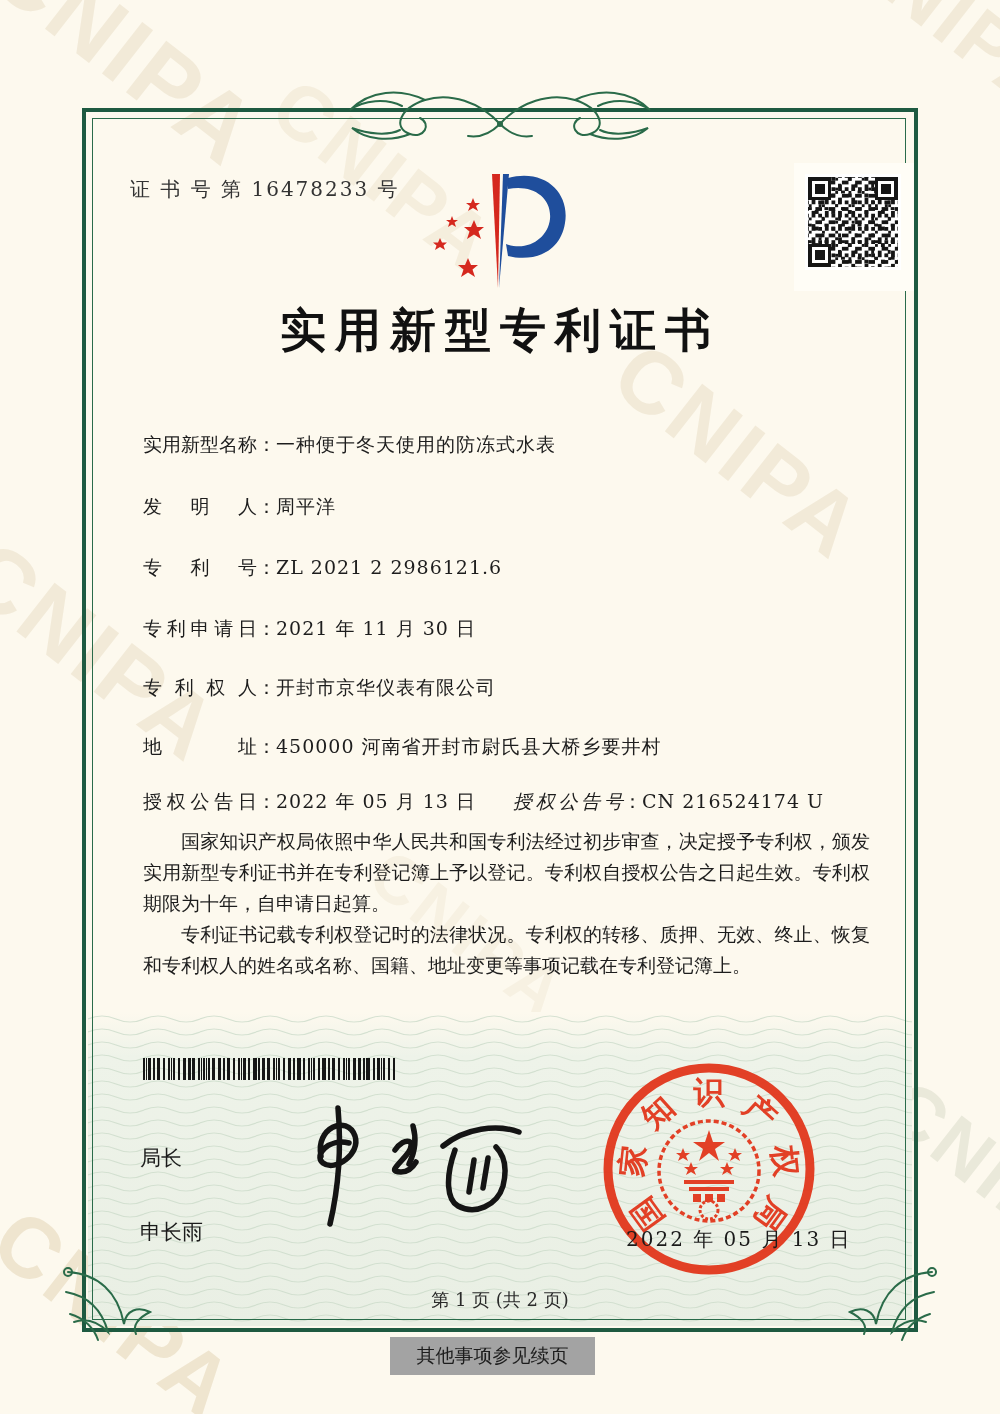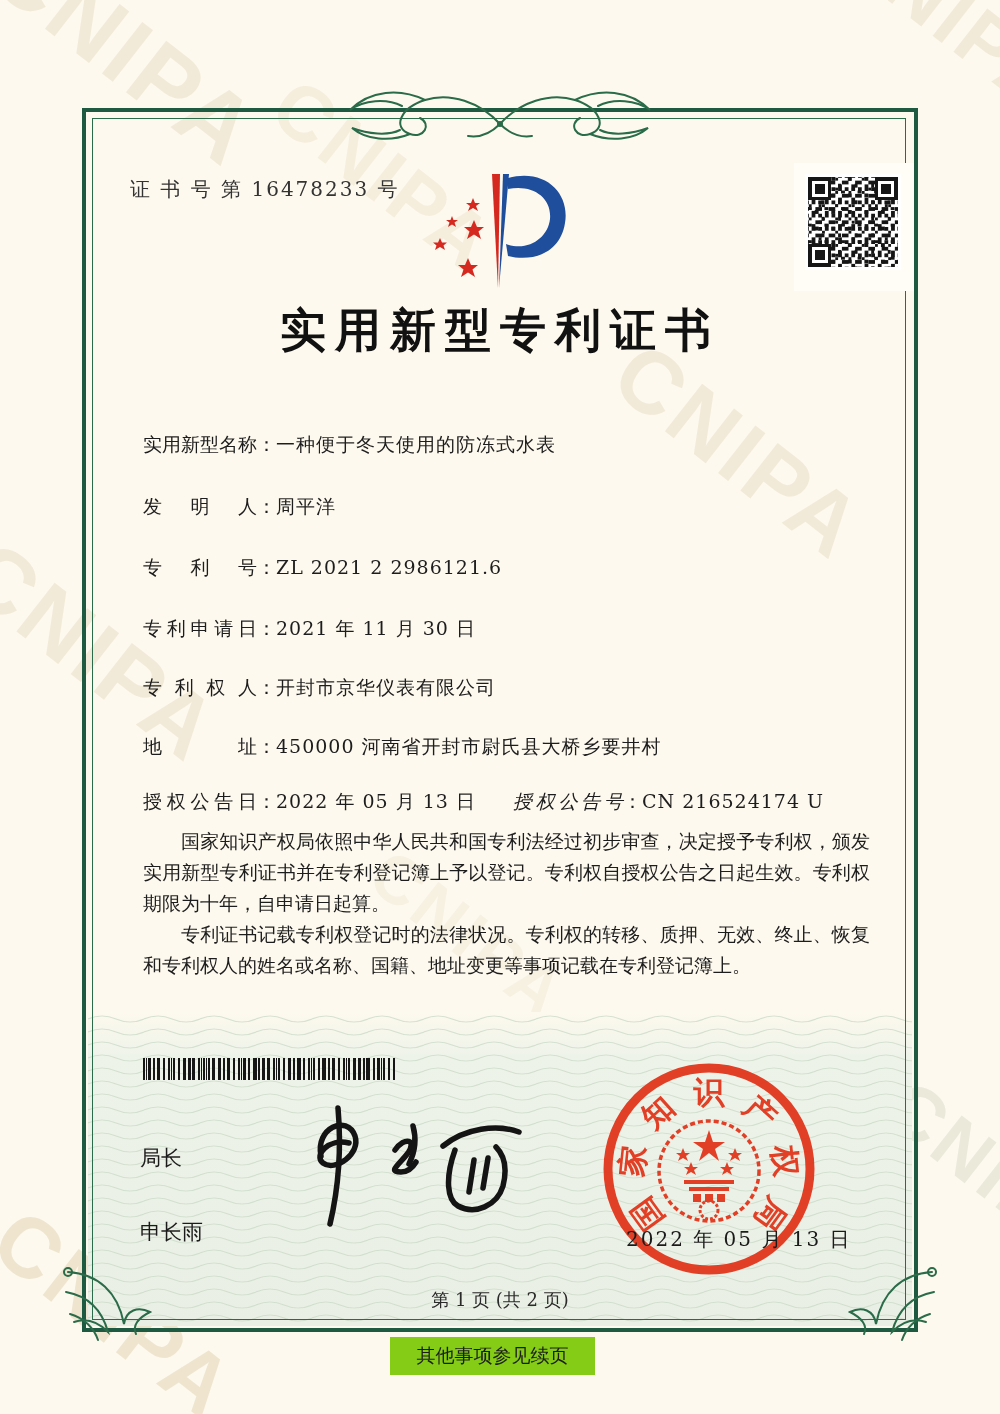--- a/index.html
+++ b/index.html
@@ -36,21 +36,21 @@
   .sig-title{position:absolute;left:140px;top:1144px;font-size:21px;
              font-family:"Liberation Sans","DejaVu Sans",sans-serif;color:#1b1b1b;z-index:2;}
   .sig-name{position:absolute;left:140px;top:1186px;font-size:21px;
             font-family:"Liberation Sans","DejaVu Sans",sans-serif;color:#1b1b1b;z-index:2;margin-top:32px;}
   .signature{position:absolute;left:275px;top:1098px;z-index:2;}
   .seal{position:absolute;left:598px;top:1058px;width:222px;height:222px;z-index:3;opacity:.93;}
   .seal-date{position:absolute;left:626px;top:1226px;width:190px;font-size:20px;letter-spacing:2px;
              color:#1a1a1a;z-index:4;white-space:nowrap;}
   .page-info{position:absolute;left:0;top:1288px;width:1000px;text-align:center;
              font-size:18px;color:#2a2a2a;z-index:2;}
-  .foot-note{position:absolute;left:390px;top:1337px;width:205px;height:38px;background:#84cc16;
+  .foot-note{position:absolute;left:390px;top:1337px;width:205px;height:38px;background:#a3a3a3;
              z-index:2;display:flex;align-items:center;justify-content:center;font-size:19px;color:#1d1d1d;}
   .qr-pad{position:absolute;left:794px;top:163px;width:120px;height:128px;background:#fffdf6;z-index:2;}
   .qr{position:absolute;left:805px;top:174px;z-index:3;}
   .logo{position:absolute;left:428px;top:160px;z-index:2;}
   .ornament-top{position:absolute;left:330px;top:84px;z-index:3;}
   .corner-fl{position:absolute;z-index:3;}
 </style>
 </head>
 <body>
 

